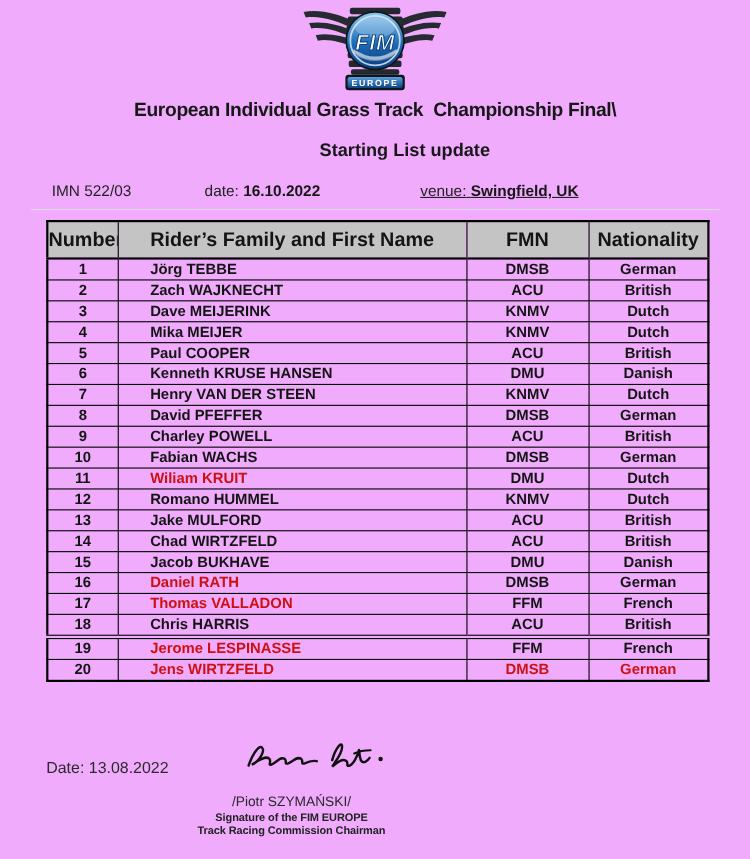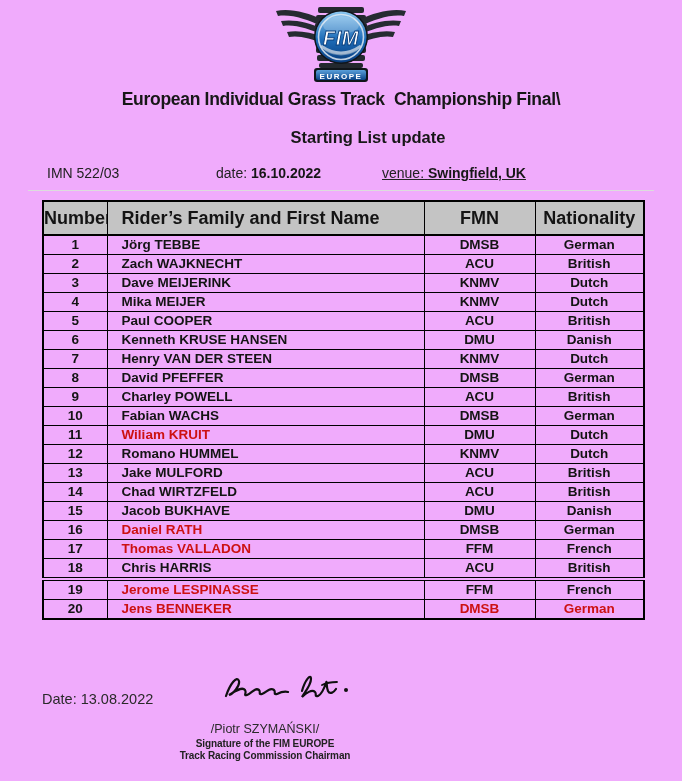--- a/index.html
+++ b/index.html
@@ -11,40 +11,40 @@
   .doc-title{
     position:absolute;top:89px;left:0;width:100%;text-align:center;
     font-weight:bold;font-size:17.5px;letter-spacing:-0.3px;white-space:pre;color:#171717;
   }
   .doc-subtitle{
     position:absolute;top:128px;left:0;width:100%;text-align:center;
     font-weight:bold;font-size:16.5px;color:#171717;margin-left:27px;
   }
   .meta{position:absolute;top:165px;left:0;width:100%;font-size:14px;color:#222;}
   .meta .imn{position:absolute;left:47px;top:0;font-weight:normal;}
-  .meta .date-group{position:absolute;left:216px;top:0;}
+  .meta .date-group{position:absolute;left:186px;top:0;}
   .meta .venue-group{position:absolute;left:382px;top:0;text-decoration:underline;}
   .meta b{font-weight:bold;color:#171717;}
   .hairline{position:absolute;top:190px;left:28px;width:626px;height:1px;background:#dcdcdc;}
   table.startlist{
     position:absolute;left:42px;top:200px;width:603px;
     border-collapse:collapse;table-layout:fixed;
     font-size:13.5px;font-weight:bold;color:#141414;
     border:2px solid #000;
   }
   .startlist th,.startlist td{
     border:1px solid #000;text-align:center;padding:0;
     overflow:hidden;white-space:nowrap;
   }
   .startlist th{
     background:var(--header-bg,#c4c4c4);height:32px;font-size:18px;
     border-bottom:2px solid #000;
   }
   .startlist td{height:18px;line-height:18px;}
-  .startlist .c-name{text-align:left;padding-left:14px;}
+  .startlist .c-name{text-align:left;padding-left:29px;}
   .startlist .red{color:var(--highlight-red,#cc1111);}
   .startlist tr.section-start td{border-top:4px double #000;}
   .col-num{width:64px}.col-name{width:317px}.col-fmn{width:111px}.col-nat{width:109px}
   .footer-date{position:absolute;left:42px;top:691px;font-size:14.5px;color:#2a2a2a;}
   .signature-svg{position:absolute;left:218px;top:664px;}
   .signatory{position:absolute;left:145px;top:721px;width:240px;text-align:center;color:#2a2a2a;}
   .signatory .sig-name{font-size:12.5px;line-height:17px;}
   .signatory .sig-line{font-size:10px;font-weight:bold;line-height:12px;letter-spacing:-0.1px;color:#222;}
 </style>
 </head>
@@ -242,21 +242,21 @@
           <td class="">British</td>
         </tr>
         <tr class="section-start">
           <td class="">19</td>
           <td class="c-name red">Jerome LESPINASSE</td>
           <td class="">FFM</td>
           <td class="">French</td>
         </tr>
         <tr>
           <td class="">20</td>
-          <td class="c-name red">Jens BENNEKER</td>
+          <td class="c-name red">Jens WIRTZFELD</td>
           <td class="red">DMSB</td>
           <td class="red">German</td>
         </tr>
       </tbody>
   </table>
 
   <div class="footer-date"><span>Date:</span> <span>13.08.2022</span></div>
 
   <svg class="signature-svg" width="135" height="48" viewBox="0 0 135 48">
     <path d="M8,32 C12,20 19,11 21,17 C22,22 15,30 11,31 C16,28 24,22 27,26 C29,29 25,32 29,31 C34,29 37,23 41,26 C43,28 40,31 44,30 C49,28 52,23 56,26 C58,28 55,31 59,30 C63,28 66,27 70,28" stroke="#101010" stroke-width="2.2" fill="none" stroke-linecap="round"></path>

